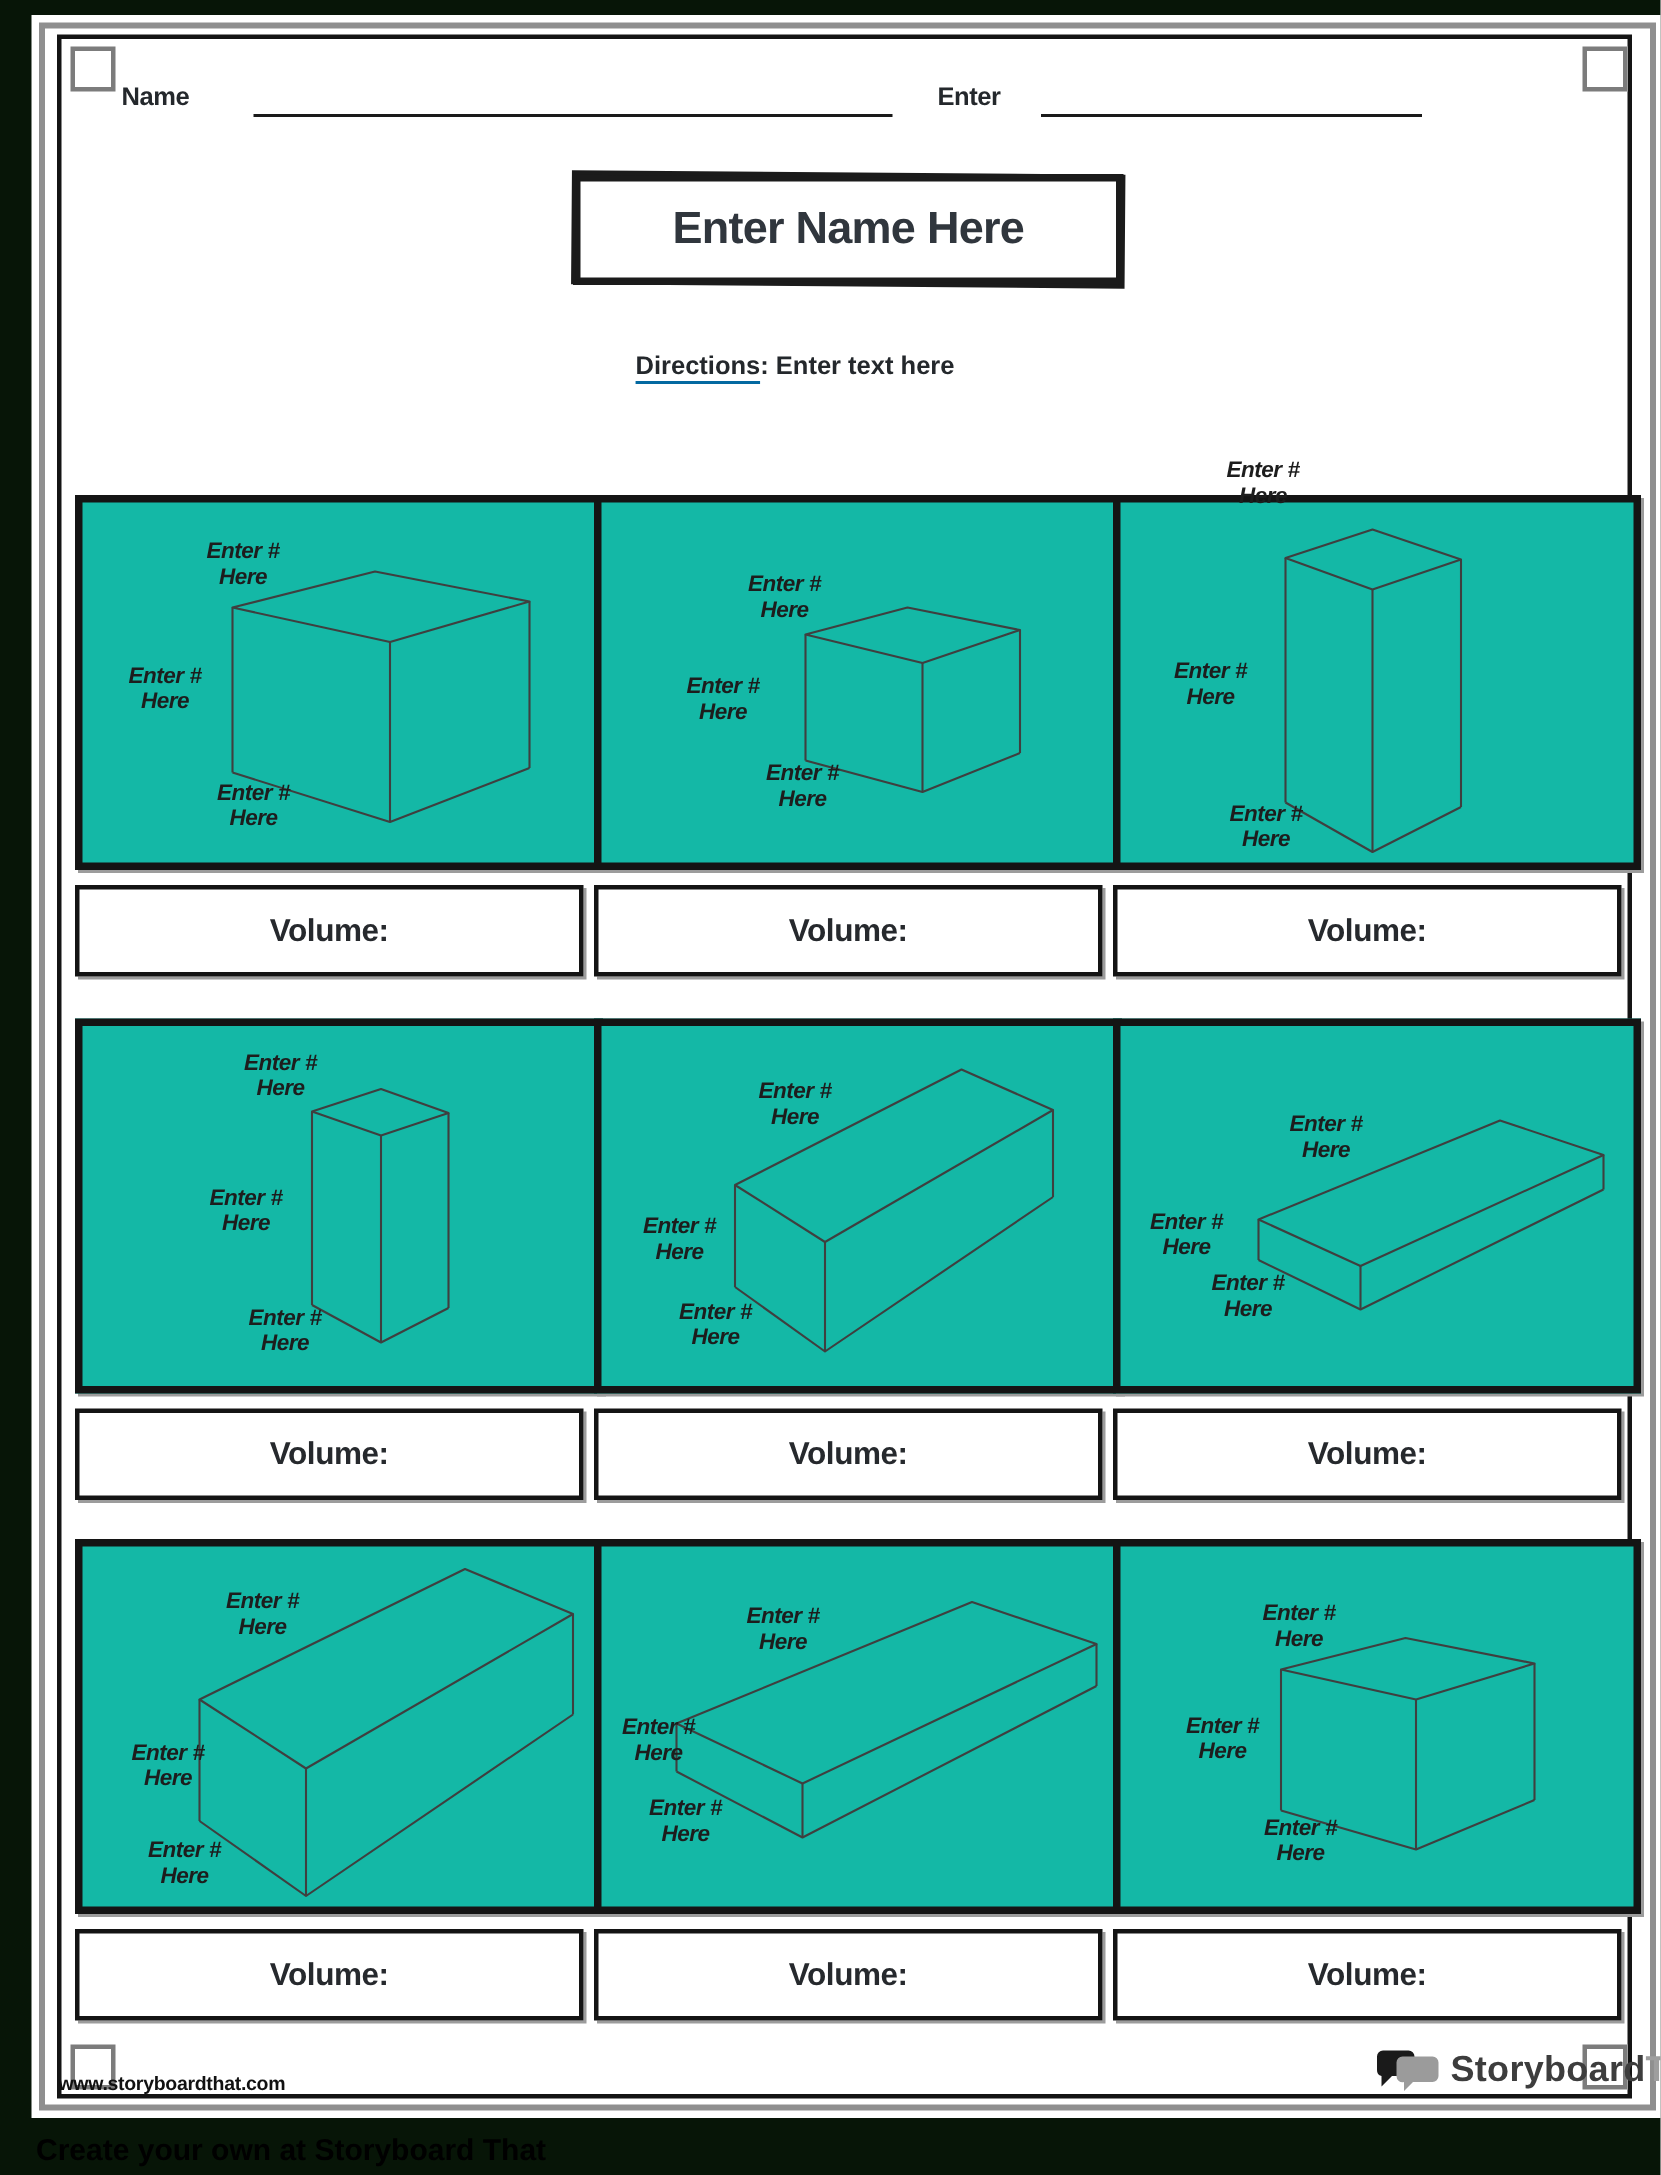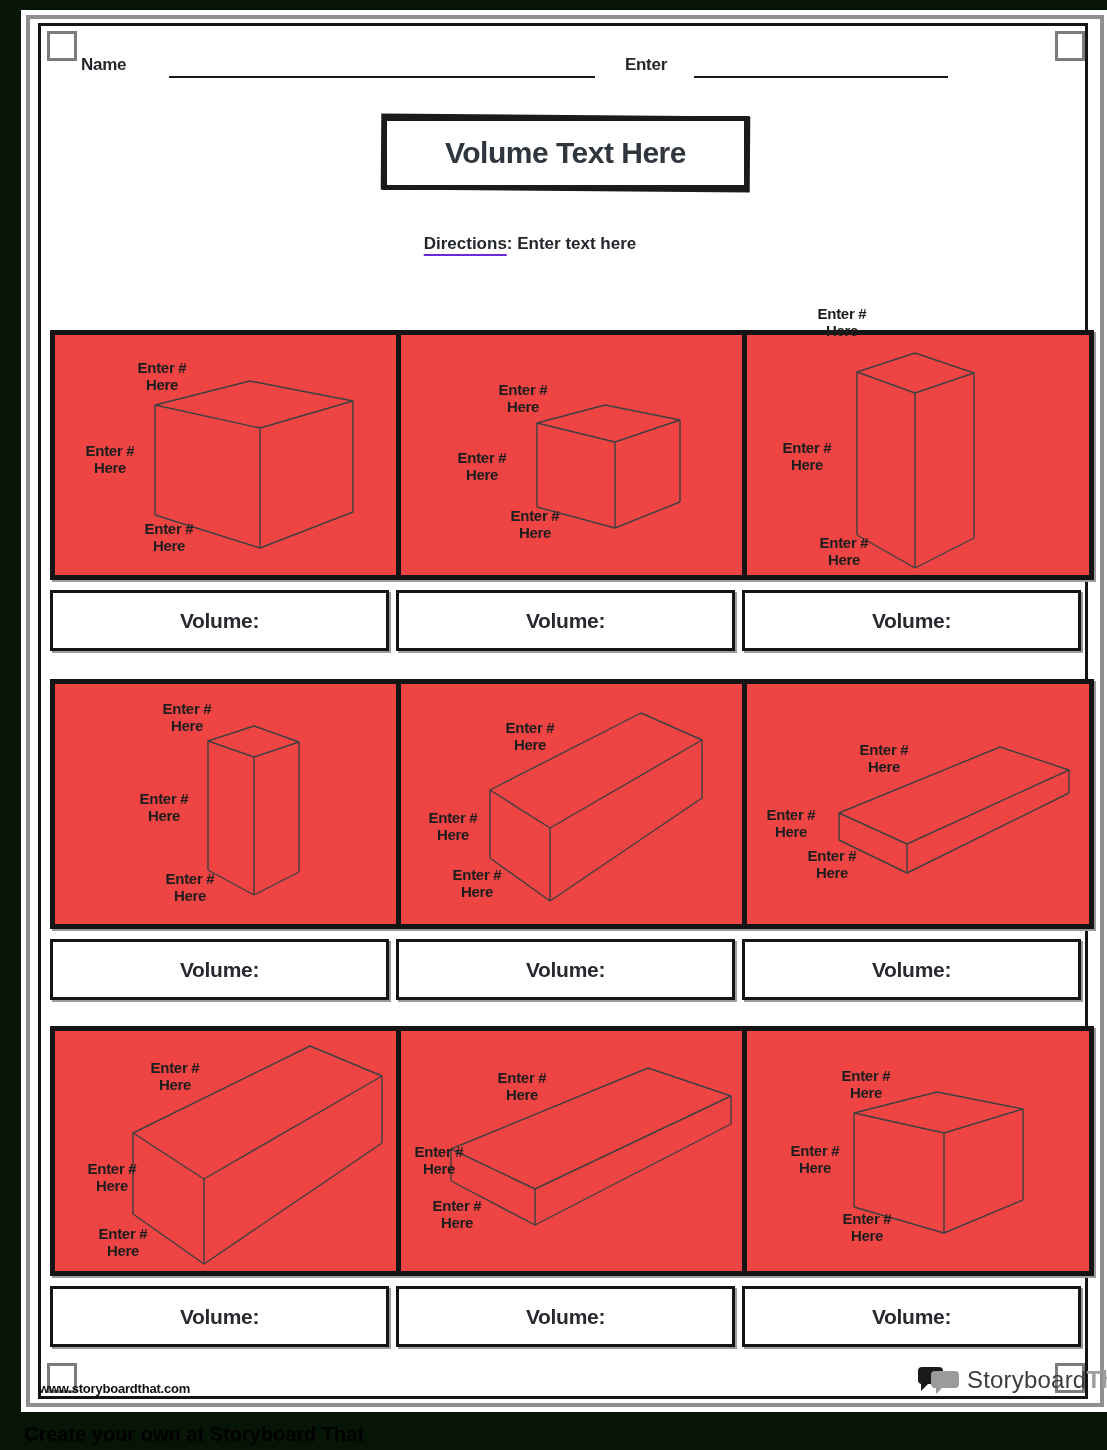--- a/index.html
+++ b/index.html
@@ -28,40 +28,40 @@
 
   .title-box{position:absolute;left:370px;top:116px;width:367px;height:74px;
     border:5px solid #1b1b1b;box-sizing:border-box;background:#fff;
     display:flex;align-items:center;justify-content:center;z-index:6;}
   .title-box::before{content:"";position:absolute;left:-6px;top:-6px;right:-6px;bottom:-6px;
     border:3px solid #1b1b1b;transform:rotate(0.45deg);pointer-events:none;}
   .title-text{font-size:30px;font-weight:bold;color:#30363d;letter-spacing:-0.5px;}
 
   .directions{position:absolute;left:518px;top:234px;transform:translateX(-50%);
     white-space:nowrap;font-size:17px;color:#24282c;z-index:6;}
-  .directions .dir-word{font-weight:bold;border-bottom:2px solid #6d28d9;padding-bottom:1px;margin-top:37px;}
+  .directions .dir-word{font-weight:bold;border-bottom:2px solid #0369a1;padding-bottom:1px;margin-top:37px;}
   .directions .dir-rest{font-weight:600;}
 
   
-  .cell{position:absolute;width:352px;height:250px;background:#ef4444;
-    border:5px solid #141414;box-sizing:border-box;box-shadow:2px 2px 0 #9c9c9c;z-index:4;}
+  .cell{position:absolute;width:352px;height:250px;background:#14b8a6;
+    border:5px solid #141414;box-sizing:border-box;box-shadow:2px 2px 0 #9c9c9c;z-index:4;font-style:italic;}
   .cell svg{position:absolute;left:0;top:0;overflow:visible;}
   .plabel{position:absolute;width:78px;text-align:center;font-size:15px;font-weight:bold;
     color:#1d1d1d;line-height:1.12;letter-spacing:-0.3px;transform:translate(-50%,-50%);z-index:2;}
   .volume{position:absolute;width:339px;height:61px;background:#fff;
     border:3px solid #141414;box-sizing:border-box;box-shadow:2px 2px 0 #9c9c9c;
     display:flex;align-items:center;justify-content:center;z-index:4;}
   .volume span{font-size:21px;font-weight:bold;color:#26292d;letter-spacing:-0.3px;}
 
   
   .website{position:absolute;left:27px;top:1381px;font-size:13px;font-weight:bold;
     color:#111;z-index:7;letter-spacing:-0.2px;}
   .logo{position:absolute;left:903px;top:1363px;height:34px;display:flex;
     align-items:center;z-index:7;}
-  .logo-text-dark{font-size:24px;font-weight:400;color:#3d3d3d;letter-spacing:0.2px;}
+  .logo-text-dark{font-size:24px;font-weight:700;color:#3d3d3d;letter-spacing:0.2px;}
   .logo-text-gray{font-size:24px;font-weight:600;color:#9e9e9e;letter-spacing:0.2px;}
 
   .tagline{position:absolute;left:12px;top:1423px;font-size:20px;font-weight:bold;
     color:#000000;z-index:2;}
 </style>
 </head>
 <body>
 
 <div class="stage">
 
@@ -73,21 +73,21 @@
   <div class="corner-box" style="left:1043px;top:31px"></div>
   <div class="corner-box" style="left:35px;top:1363px"></div>
   <div class="corner-box" style="left:1043px;top:1363px"></div>
 
   <div class="hdr-label" style="left:69px;top:55px">Name</div>
   <div class="hdr-line" style="left:157px;top:76px;width:426px"></div>
   <div class="hdr-label" style="left:613px;top:55px">Enter</div>
   <div class="hdr-line" style="left:682px;top:76px;width:254px"></div>
 
   <div class="title-box">
-    <span class="title-text">Volume Text Here</span>
+    <span class="title-text">Enter Name Here</span>
   </div>
 
   <div class="directions">
     <span class="dir-word">Directions</span><span class="dir-rest">: Enter text here</span>
   </div>
 
   <div id="grid">
       <div class="cell" style="left: 38px; top: 330px;">
         <svg width="329" height="240" viewBox="0 0 329 240">
           <path d="M100 70 L195 46 L298 66 L205 93 Z" fill="none" stroke="#3f3f3f" stroke-width="1.4" stroke-linejoin="round"></path>

